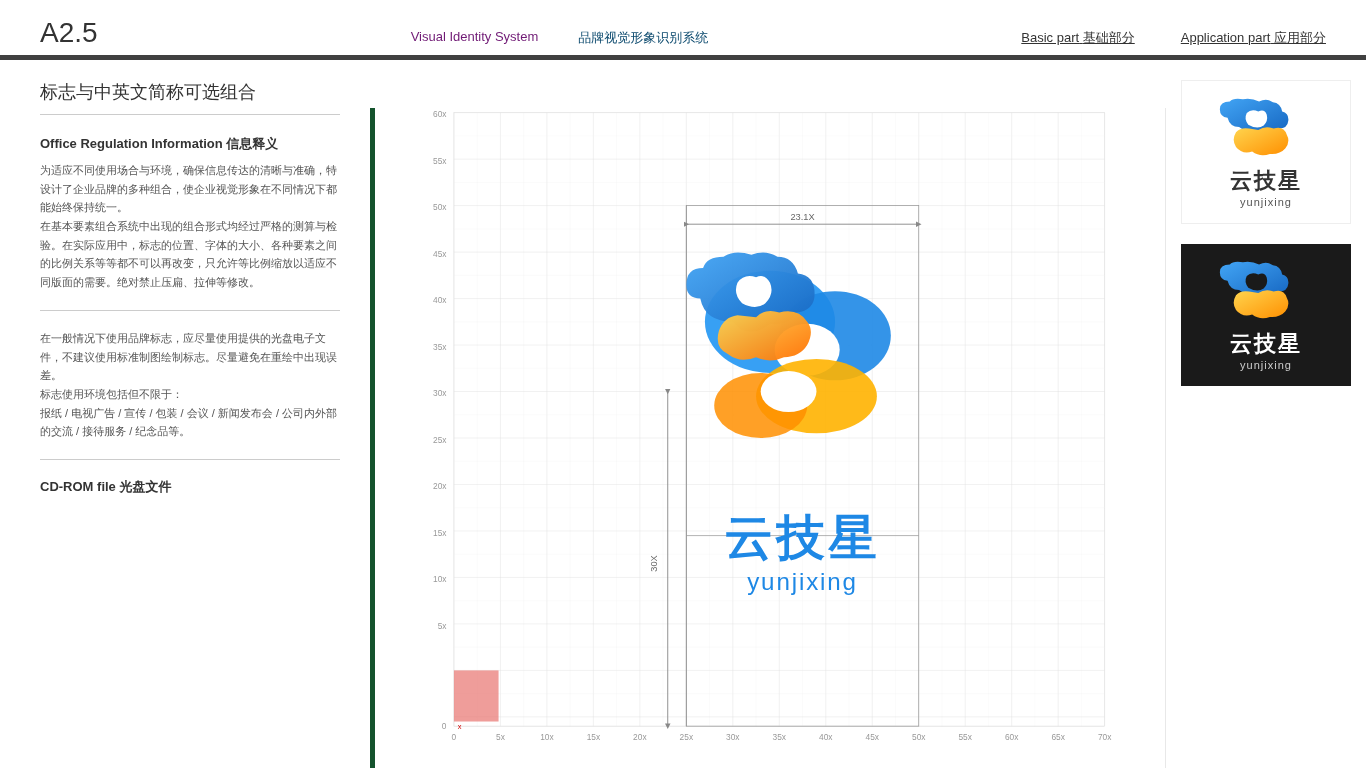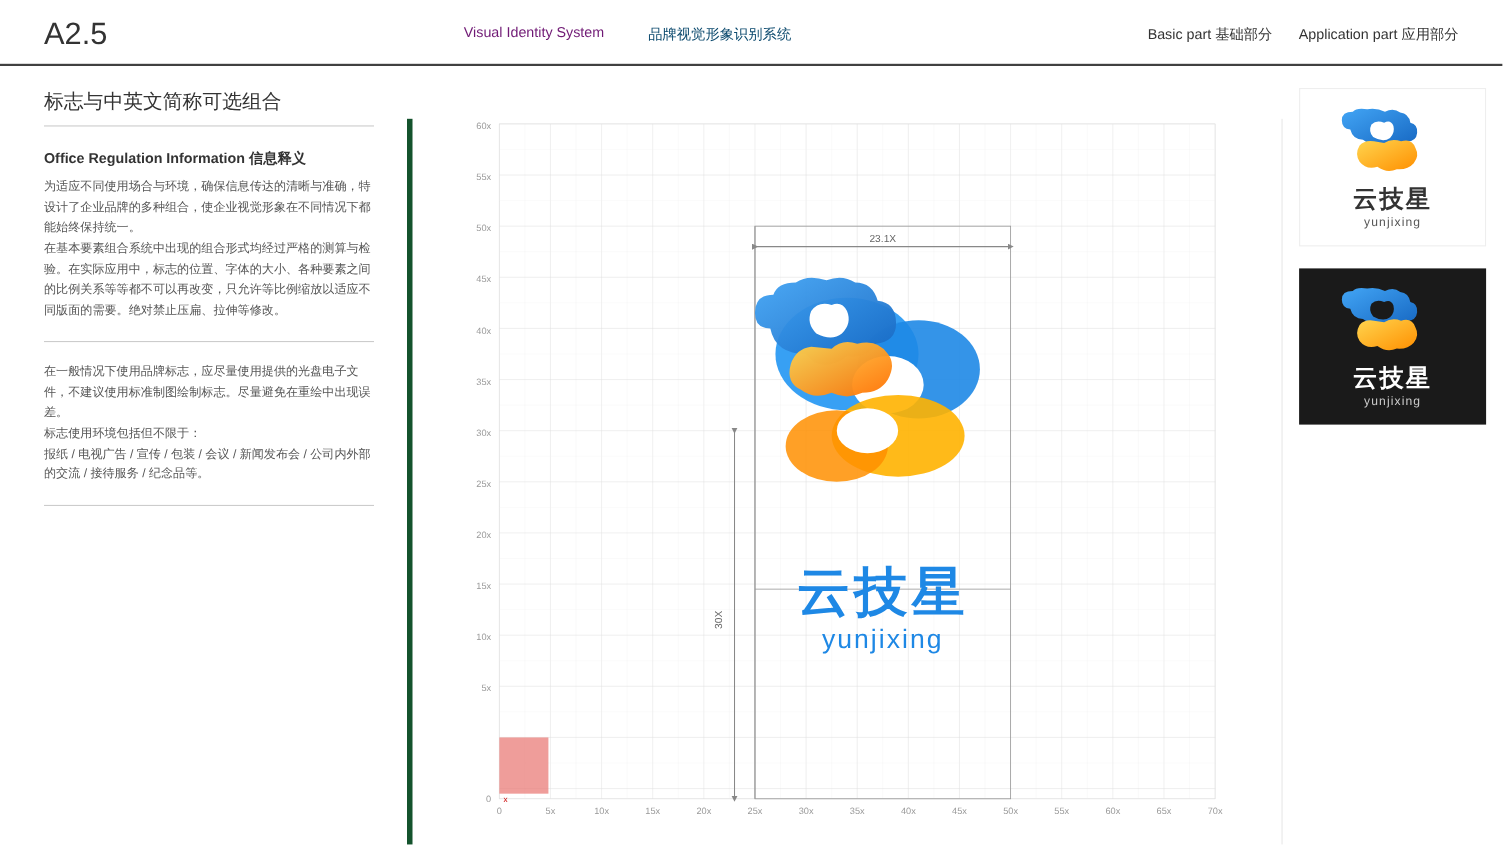--- a/index.html
+++ b/index.html
@@ -12,24 +12,24 @@
       color: #333;
     }
     .page {
       display: flex;
       flex-direction: column;
       height: 768px;
     }
     
     .header {
       display: flex;
-      align-items: center;
+      align-items: flex-end;
       justify-content: space-between;
       padding: 12px 40px 8px 40px;
-      border-bottom: 2px solid #404040;
+      border-bottom: 5px solid #404040;
       height: 60px;
     }
     .header-left {
       display: flex;
       flex-direction: column;
     }
     .page-id {
       font-size: 28px;
       font-weight: 300;
       color: #333;
@@ -42,22 +42,23 @@
     .vis-title {
       font-size: 13px;
       color: #701a75;
     }
     .vis-title-cn {
       font-size: 13px;
       color: #0c4a6e;
     }
     .header-right {
       display: flex;
-      gap: 24px;
+      gap: 46px;
       align-items: center;
+      text-decoration: underline;
     }
     .nav-item {
       font-size: 13px;
       color: #333;
     }
     .nav-item.active {
       font-weight: bold;
     }
     .nav-item span {
       color: #333;
@@ -199,20 +200,21 @@
       <hr class="divider">
 
       <div class="section-body">
         在一般情况下使用品牌标志，应尽量使用提供的光盘电子文件，不建议使用标准制图绘制标志。尽量避免在重绘中出现误差。<br>
         标志使用环境包括但不限于：<br>
         报纸 / 电视广告 / 宣传 / 包装 / 会议 / 新闻发布会 / 公司内外部的交流 / 接待服务 / 纪念品等。
       </div>
 
       <hr class="divider">
 
+      <div class="section-heading">CD-ROM file 光盘文件</div>
     </div>
 
     <div class="center-panel">
       <svg width="100%" height="100%" viewBox="0 0 760 710" preserveAspectRatio="xMidYMid meet">
 
         <rect x="40" y="5" width="700" height="660" fill="#fff" stroke="#ddd" stroke-width="0.5"></rect>
 
         <line x1="40" y1="5" x2="40" y2="665" stroke="#e0e0e0" stroke-width="0.5"></line>
         <line x1="90" y1="5" x2="90" y2="665" stroke="#e0e0e0" stroke-width="0.5"></line>
         <line x1="140" y1="5" x2="140" y2="665" stroke="#e0e0e0" stroke-width="0.5"></line>

